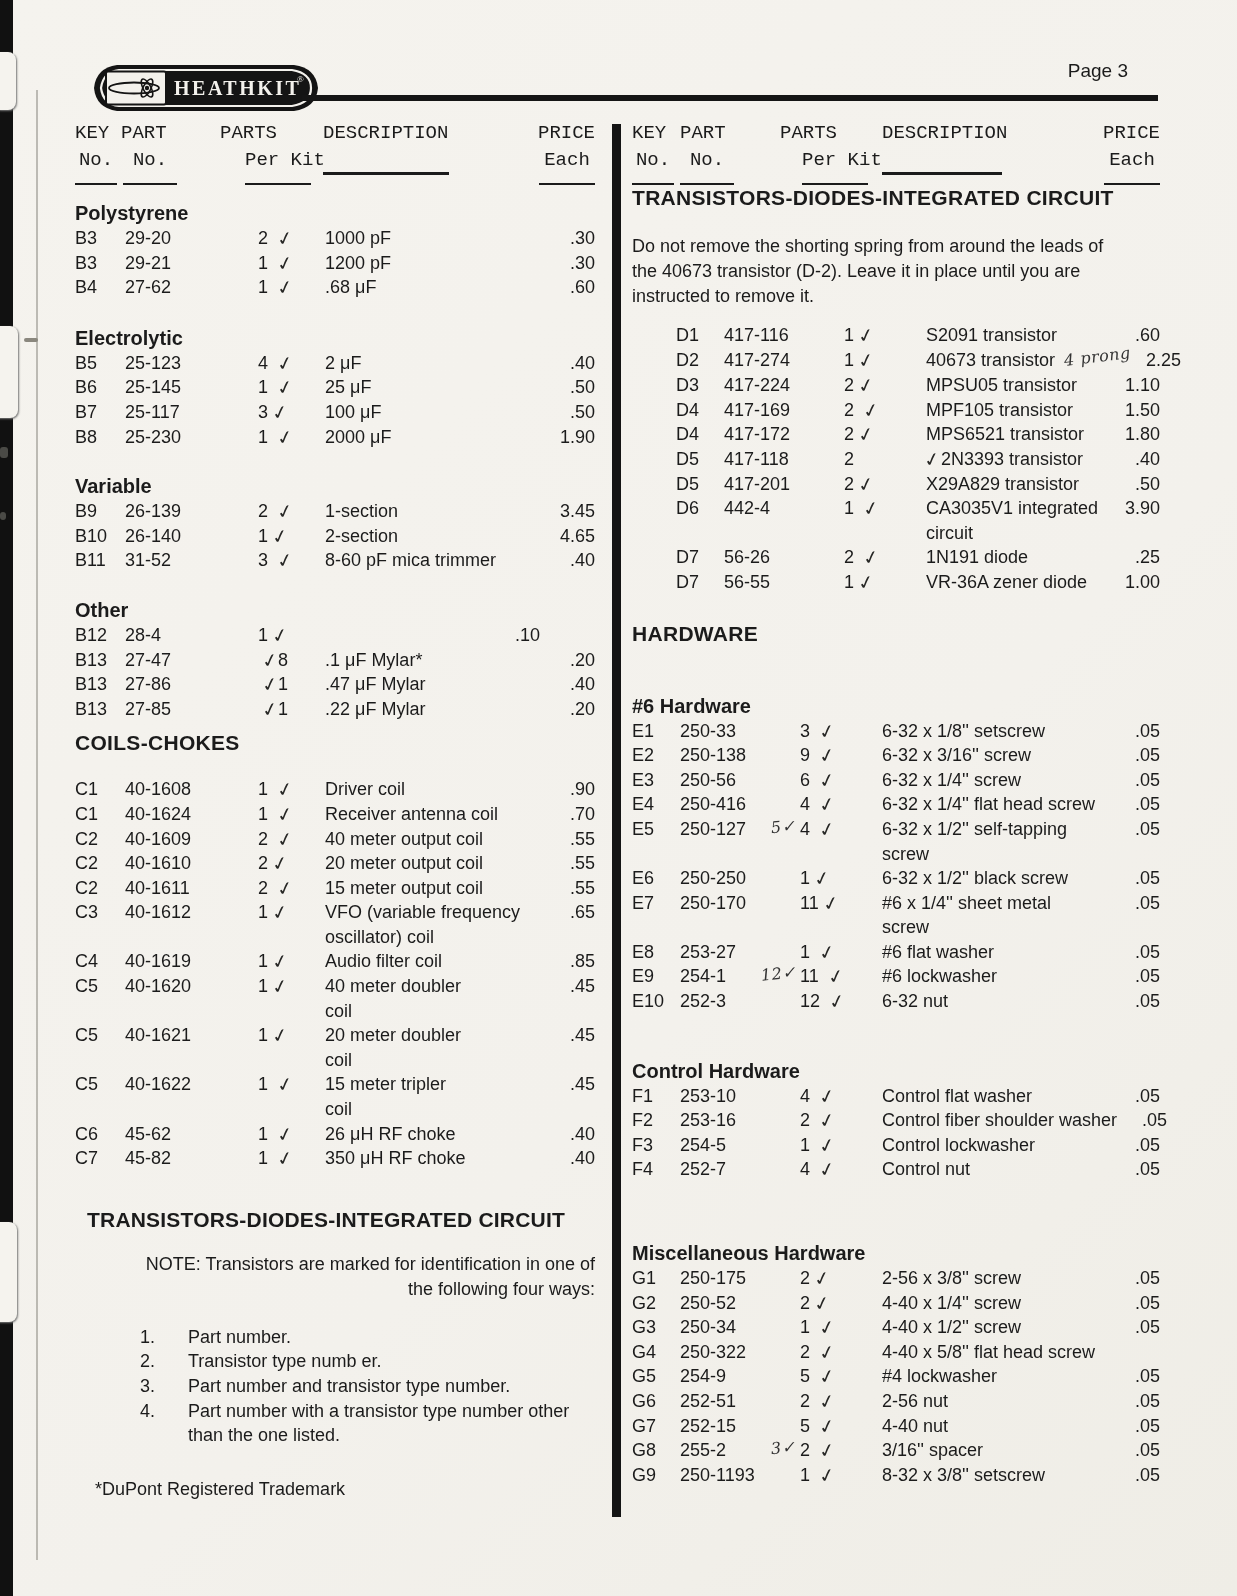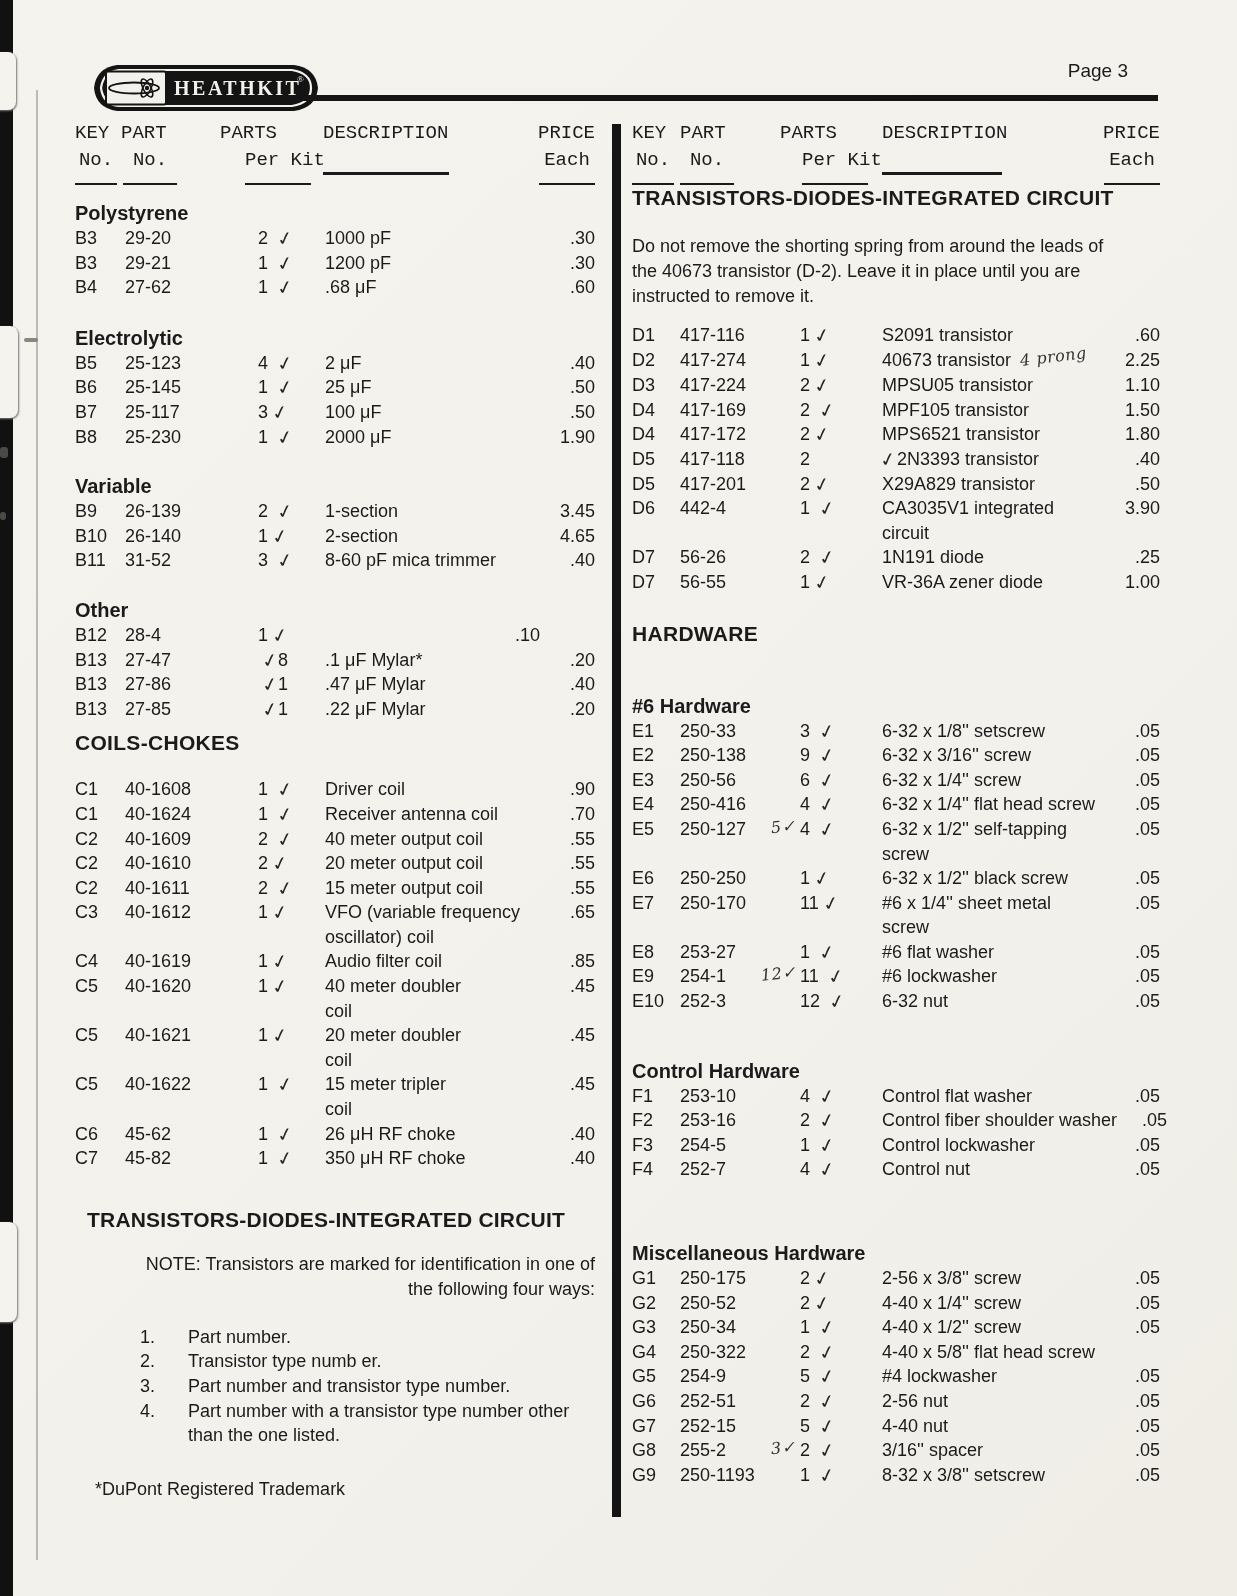--- a/index.html
+++ b/index.html
@@ -57,21 +57,21 @@
   .hand{font-family:"DejaVu Serif",serif;font-style:italic;font-size:16px;color:#333;letter-spacing:.5px;}
   .qty .hand{position:absolute;right:calc(100% - 16px);top:-2px;transform:rotate(-6deg);white-space:nowrap;}
   .desc .hand{position:relative;display:inline-block;top:-4px;margin-left:9px;transform:rotate(-7deg);}
   
   .left .sec:nth-child(1){margin-top:16px;}
   .left .sec:nth-child(2){margin-top:25px;}
   .left .sec:nth-child(3){margin-top:24px;}
   .left .sec:nth-child(4){margin-top:24px;}
   .left .sec:nth-child(5){margin-top:9px;}
   .left .sec:nth-child(5) .rows{margin-top:21px;}
-  .right .sec:nth-child(1){margin-top:14px;}
+  .right .sec:nth-child(1){margin-top:14px;margin-left:44px;}
   .right .sec:nth-child(2){margin-top:26px;}
   .right .sec:nth-child(3){margin-top:46px;}
   .right .sec:nth-child(4){margin-top:44px;}
   .right .sec:nth-child(5){margin-top:58px;}
   
   .col-heading{font-size:21px;font-weight:bold;letter-spacing:.3px;margin-top:2px;}
   .note{font-size:18px;line-height:25px;margin-top:24px;white-space:pre-line;}
   
   .foot-heading{font-size:21px;font-weight:bold;letter-spacing:.2px;margin-top:37px;padding-left:12px;}
   .foot-note{font-size:18px;line-height:25px;margin-top:20px;padding-left:12px;white-space:pre-line;text-align:right;}

